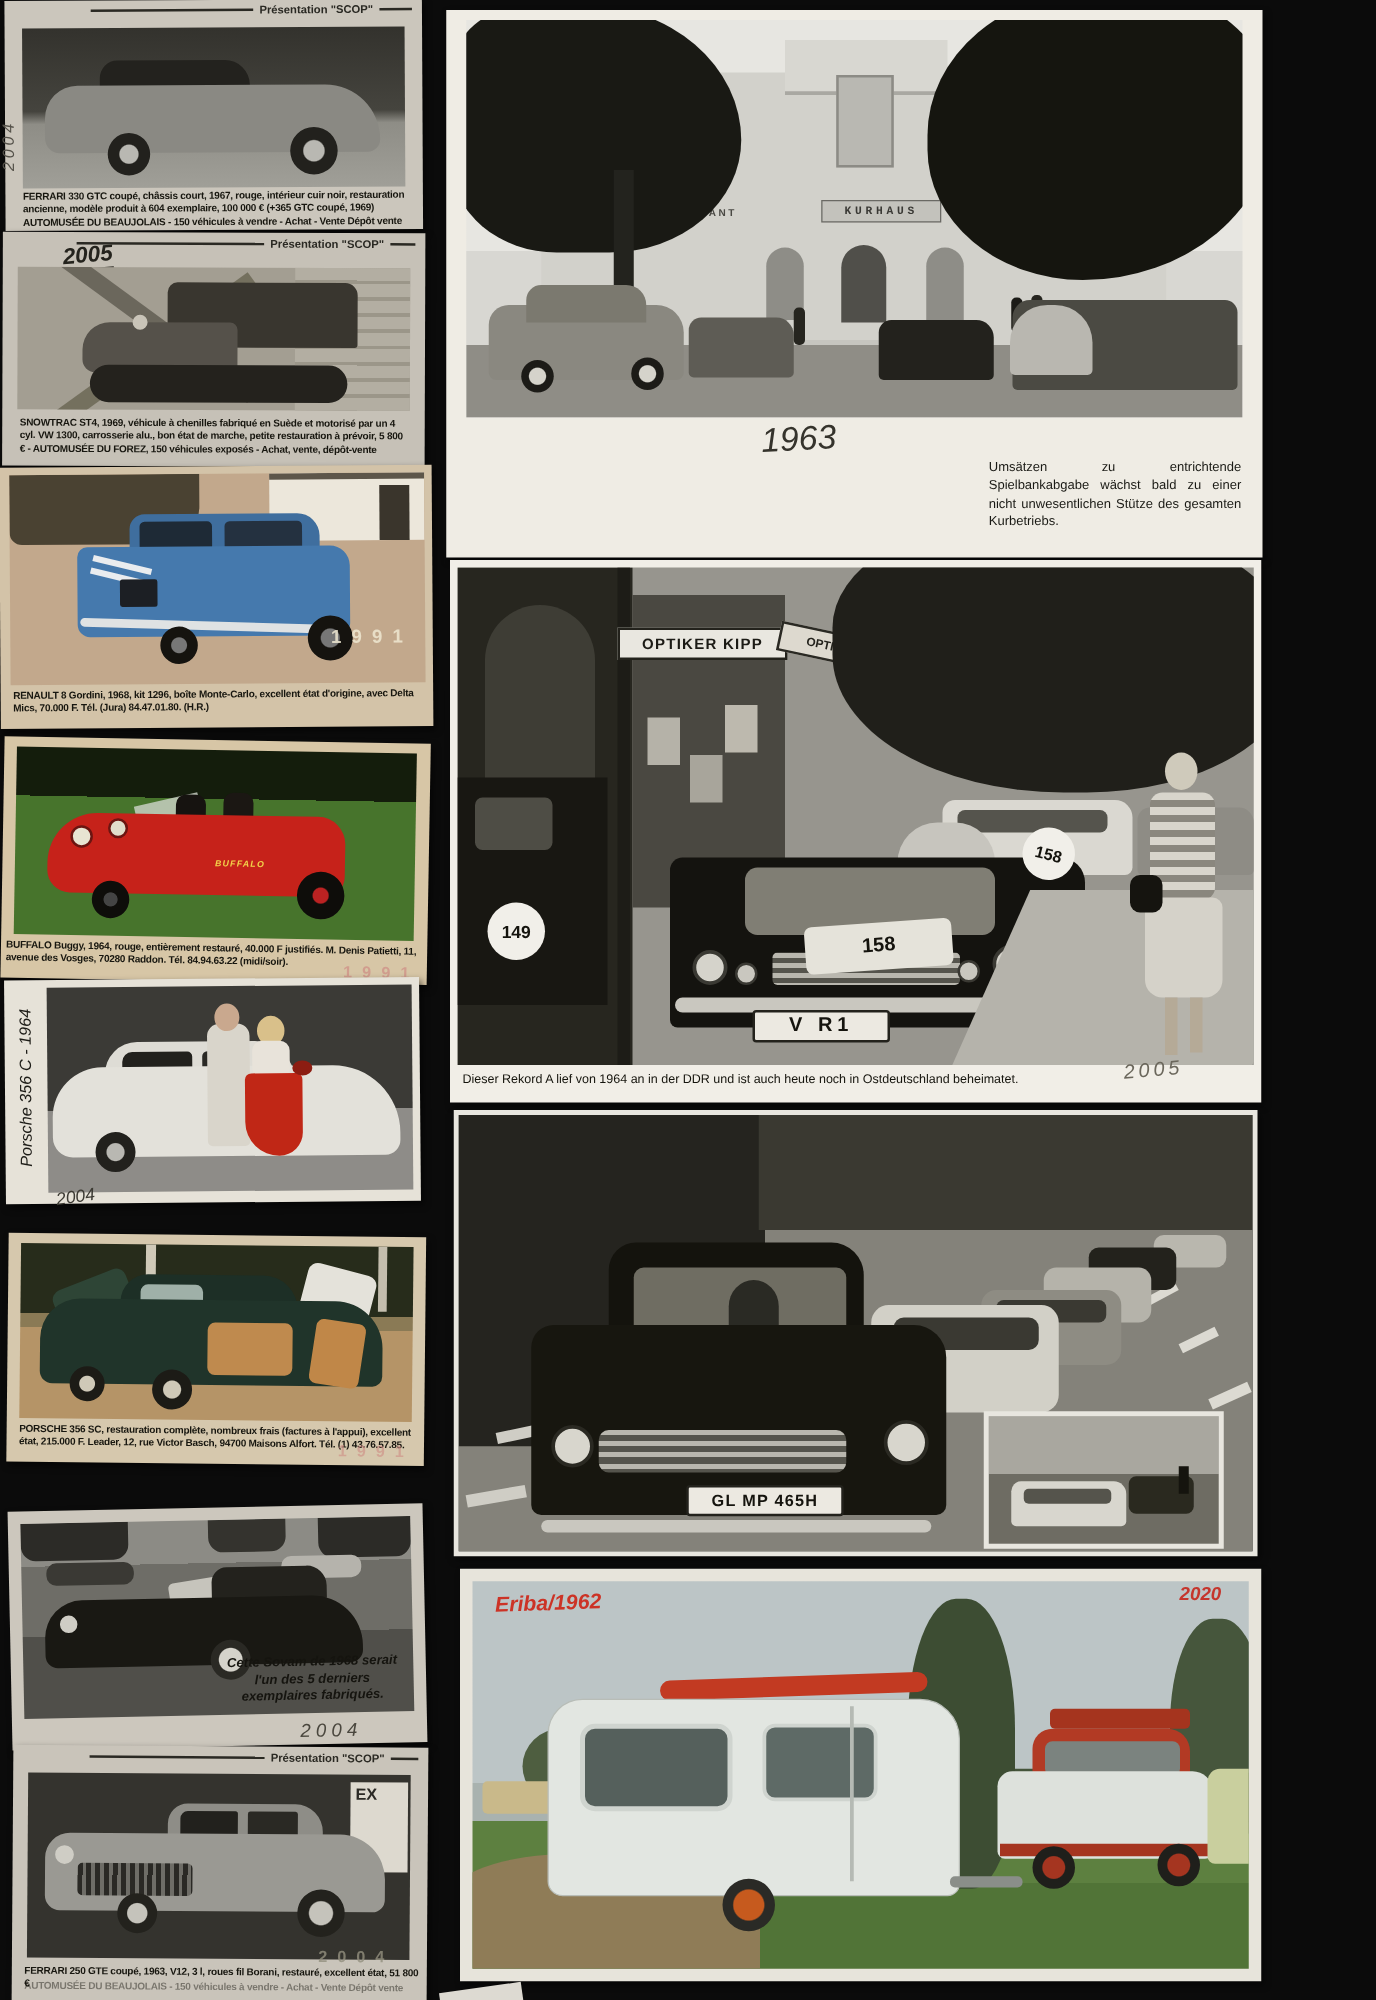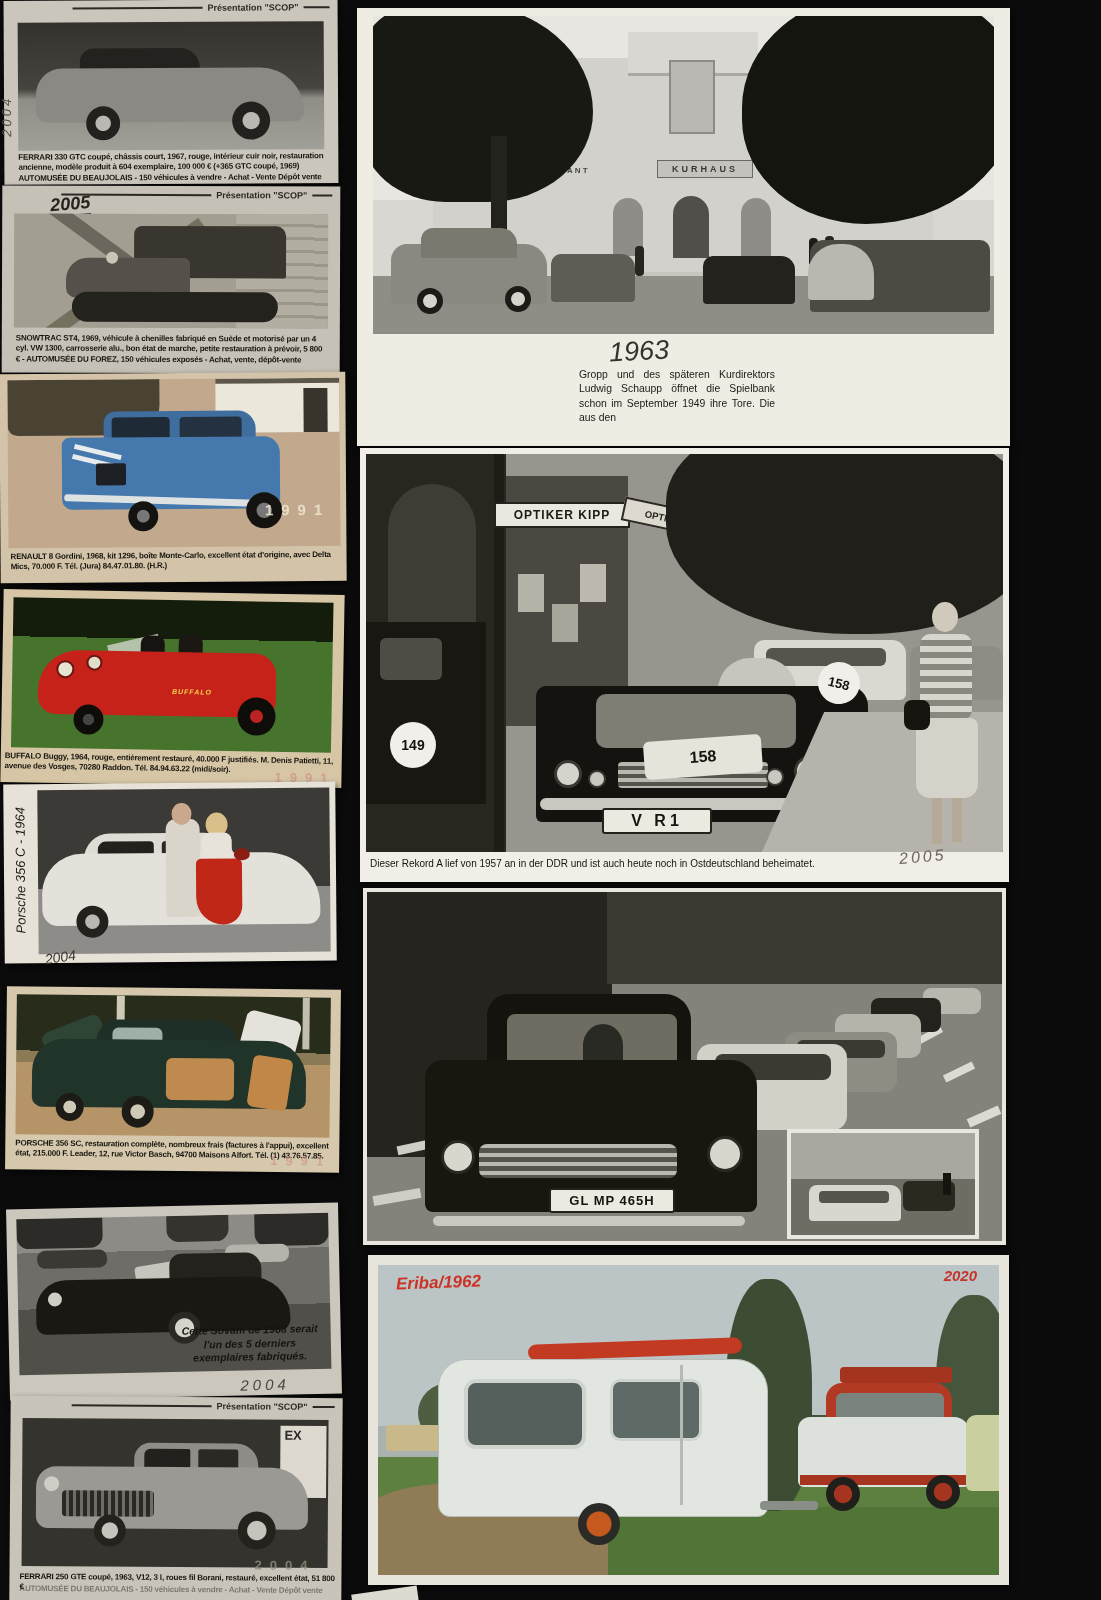--- a/index.html
+++ b/index.html
@@ -180,21 +180,21 @@
 
   <div class="clip" style="left:357px;top:8px;width:653px;height:438px;background:#efece4;">
     <div class="photo" style="left:16px;top:8px;width:621px;height:318px;background:linear-gradient(180deg,#e7e6e1 0 58%,#d8d7d2 58% 100%);">
       <div class="shape" style="left:60px;top:42px;width:500px;height:220px;background:#d2d1cb;"></div>
       <div class="shape" style="left:255px;top:16px;width:130px;height:44px;background:#d8d7d1;border-bottom:3px solid #a9a8a2;"></div>
       <div class="shape" style="left:296px;top:44px;width:46px;height:74px;background:#b9b8b2;border:2px solid #8c8b85;"></div>
       <div class="shape" style="left:96px;top:66px;width:22px;height:34px;background:#9a9994;"></div>
       <div class="shape" style="left:496px;top:66px;width:22px;height:34px;background:#9a9994;"></div>
       <div class="shape" style="left:142px;top:150px;font-size:8px;font-weight:bold;letter-spacing:2px;color:#4a4944;">RESTAURANT</div>
       <div class="shape" style="left:284px;top:144px;width:96px;height:18px;background:#c3c2bc;border:1px solid #6a6964;display:flex;align-items:center;justify-content:center;">
-        <span style="font-size:9px;font-weight:bold;letter-spacing:3px;color:#3a3935;">KURHAUS</span>
+        <span style="font-size:9px;font-weight:bold;letter-spacing:3px;color:#3a3935;font-family:Liberation Mono, monospace;">KURHAUS</span>
       </div>
       <div class="shape" style="left:418px;top:150px;font-size:8.5px;font-weight:bold;letter-spacing:3px;color:#43423d;">SPIELBANK</div>
       <div class="shape" style="left:300px;top:180px;width:36px;height:62px;background:#504f4a;border-radius:18px 18px 0 0;"></div>
       <div class="shape" style="left:240px;top:182px;width:30px;height:58px;background:#8e8d87;border-radius:15px 15px 0 0;"></div>
       <div class="shape" style="left:368px;top:182px;width:30px;height:58px;background:#8e8d87;border-radius:15px 15px 0 0;"></div>
       <div class="shape" style="left:252px;top:256px;width:140px;height:28px;background:repeating-linear-gradient(180deg,#c6c5bf 0 5px,#a9a8a2 5px 7px);"></div>
       <div class="shape" style="left:-12px;top:-12px;width:232px;height:198px;background:#191914;border-radius:30% 60% 50% 40%;"></div>
       <div class="shape" style="left:118px;top:120px;width:16px;height:130px;background:#23231e;"></div>
       <div class="shape" style="right:-24px;top:-24px;width:276px;height:232px;background:#15150f;border-radius:50% 40% 55% 45%;"></div>
       <div class="shape" style="left:0;bottom:0;width:100%;height:58px;background:#8f8d86;"></div>
@@ -204,21 +204,21 @@
       <div class="wheel" style="left:132px;top:270px;width:26px;height:26px;background:radial-gradient(#d5d3cb 0 35%,#1c1b17 40% 100%);"></div>
       <div class="shape" style="left:178px;top:238px;width:84px;height:48px;background:#5e5c55;border-radius:10px 14px 4px 4px;"></div>
       <div class="shape" style="left:330px;top:240px;width:92px;height:48px;background:#23221d;border-radius:10px 14px 4px 4px;"></div>
       <div class="shape" style="left:436px;top:222px;width:9px;height:28px;background:#1c1b17;border-radius:4px;"></div>
       <div class="shape" style="left:452px;top:220px;width:9px;height:30px;background:#26251f;border-radius:4px;"></div>
       <div class="shape" style="left:262px;top:230px;width:9px;height:30px;background:#26251f;border-radius:4px;"></div>
       <div class="shape" style="right:4px;top:224px;width:180px;height:72px;background:#4b4a43;border-radius:14px 10px 4px 4px;"></div>
       <div class="shape" style="right:120px;top:228px;width:66px;height:56px;background:#b9b7b0;border-radius:30px 30px 4px 4px;"></div>
     </div>
     <div class="hand" style="left:252px;top:328px;font-size:27px;color:#35332c;transform:rotate(-3deg);">1963</div>
-    <div class="cols" style="left:222px;top:360px;width:196px;">Gropp und des späteren Kurdirektors Ludwig Schaupp öffnet die Spielbank schon im September 1949 ihre Tore. Die aus den</div>
+    <div class="cols" style="left:434px;top:360px;width:202px;">Umsätzen zu entrichtende Spielbankabgabe wächst bald zu einer nicht unwesentlichen Stütze des gesamten Kurbetriebs.</div>
   </div>
 
   <div class="clip" style="left:360px;top:448px;width:649px;height:434px;background:#f1eee7;">
     <div class="photo" style="left:6px;top:6px;width:637px;height:398px;background:#97958e;">
       <div class="shape" style="left:0;top:0;width:140px;height:100%;background:#27261f;"></div>
       <div class="shape" style="left:22px;top:30px;width:88px;height:140px;background:#3e3d35;border-radius:44px 44px 0 0;"></div>
       <div class="shape" style="left:128px;top:0;width:10px;height:398px;background:#1d1c17;"></div>
       <div class="shape" style="left:140px;top:22px;width:122px;height:250px;background:#4a4841;"></div>
       <div class="shape" style="left:152px;top:120px;width:26px;height:38px;background:#b5b2a8;"></div>
       <div class="shape" style="left:186px;top:150px;width:26px;height:38px;background:#a8a59b;"></div>
@@ -259,21 +259,21 @@
       </div>
       <div class="shape" style="left:492px;top:350px;width:44px;height:22px;background:#d8d6cf;border-radius:0 0 22px 22px;"></div>
       <div class="shape" style="right:-30px;bottom:0;width:240px;height:140px;background:#b5b3ab;transform:skew(-24deg);"></div>
       <div class="wheel" style="left:566px;top:148px;width:26px;height:30px;background:#cfcabb;"></div>
       <div class="shape" style="left:554px;top:180px;width:52px;height:86px;border-radius:10px;background:repeating-linear-gradient(180deg,#d8d5cc 0 6px,#8a877e 6px 12px);"></div>
       <div class="shape" style="left:550px;top:264px;width:62px;height:80px;background:#d5d2c9;border-radius:8px 8px 14px 14px;"></div>
       <div class="shape" style="left:538px;top:246px;width:26px;height:30px;background:#15140f;border-radius:8px;"></div>
       <div class="shape" style="left:566px;top:344px;width:10px;height:46px;background:#b5aa97;"></div>
       <div class="shape" style="left:586px;top:344px;width:10px;height:44px;background:#b5aa97;"></div>
     </div>
-    <div class="caption" style="left:10px;top:409px;width:560px;font-size:10px;font-weight:normal;letter-spacing:0;color:#15140d;">Dieser Rekord A lief von 1957 an in der DDR und ist auch heute noch in Ostdeutschland beheimatet.</div>
+    <div class="caption" style="left:10px;top:409px;width:560px;font-size:10px;font-weight:normal;letter-spacing:0;color:#15140d;">Dieser Rekord A lief von 1964 an in der DDR und ist auch heute noch in Ostdeutschland beheimatet.</div>
     <div class="hand" style="right:62px;top:400px;font-size:16px;color:#6b675c;transform:rotate(-5deg);letter-spacing:3px;">2005</div>
   </div>
 
   <div class="clip" style="left:363px;top:888px;width:643px;height:357px;background:#0e0e0c;border:4px solid #e8e6df;">
     <div class="photo" style="left:0;top:0;width:635px;height:349px;background:#84827a;">
       <div class="shape" style="left:0;top:0;width:245px;height:265px;background:#25241f;border-radius:0 0 45% 0;"></div>
       <div class="shape" style="left:240px;top:0;width:395px;height:92px;background:#3a3931;"></div>
       <div class="shape" style="left:548px;top:140px;width:28px;height:7px;background:#dcdad2;transform:rotate(-28deg);"></div>
       <div class="shape" style="left:576px;top:176px;width:32px;height:8px;background:#dcdad2;transform:rotate(-26deg);"></div>
       <div class="shape" style="left:600px;top:220px;width:34px;height:9px;background:#dcdad2;transform:rotate(-24deg);"></div>

